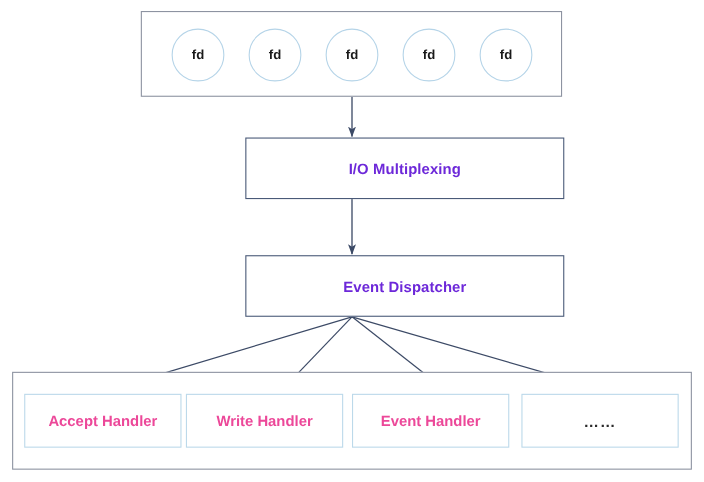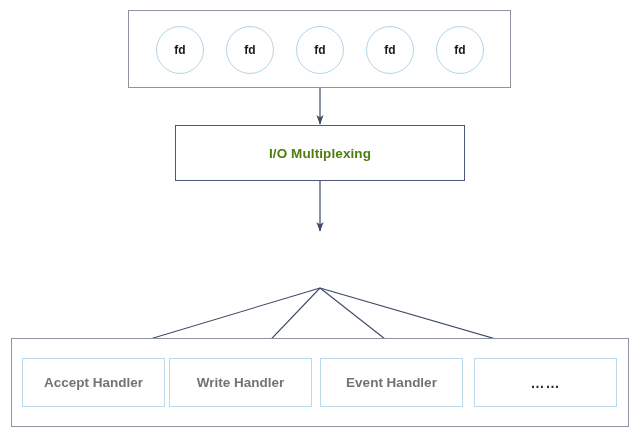--- a/index.html
+++ b/index.html
@@ -70,22 +70,23 @@
   .proc-box {
     position: absolute;
     background: #ffffff;
     border: 1px solid #4a5a78;
     box-sizing: border-box;
     display: flex;
     align-items: center;
     justify-content: center;
     font-size: 13.5px;
     font-weight: bold;
-    color: #4d7c0f;
+    color: #6d28d9;
     letter-spacing: 0.1px;
+    margin-left: 48px;
   }
   #box-mux {
     left: 175px;
     top: 125px;
     width: 290px;
     height: 56px;
   }
   #box-dispatcher {
     left: 175px;
     top: 232px;
@@ -100,21 +101,21 @@
     width: 143px;
     height: 49px;
     background: #ffffff;
     border: 1px solid #bcd9ea;
     box-sizing: border-box;
     display: flex;
     align-items: center;
     justify-content: center;
     font-size: 13.5px;
     font-weight: bold;
-    color: #737373;
+    color: #ec4899;
   }
   .handler-box.ellipsis {
     font-size: 14px;
     letter-spacing: 1px;
     color: #2b2b2b;
   }
 </style>
 </head>
 <body>
 
@@ -152,20 +153,23 @@
     </div>
     <div class="fd-circle" style="left:307px">
       <span>fd</span>
     </div>
   </div>
 
   <div id="box-mux" class="proc-box">
     <span>I/O Multiplexing</span>
   </div>
 
+  <div id="box-dispatcher" class="proc-box">
+    <span>Event Dispatcher</span>
+  </div>
 
   <div id="handler-group" class="group-box"></div>
 
   <div class="handler-box" style="left:22px">
     <span>Accept Handler</span>
   </div>
   <div class="handler-box" style="left:169px">
     <span>Write Handler</span>
   </div>
   <div class="handler-box" style="left:320px">

